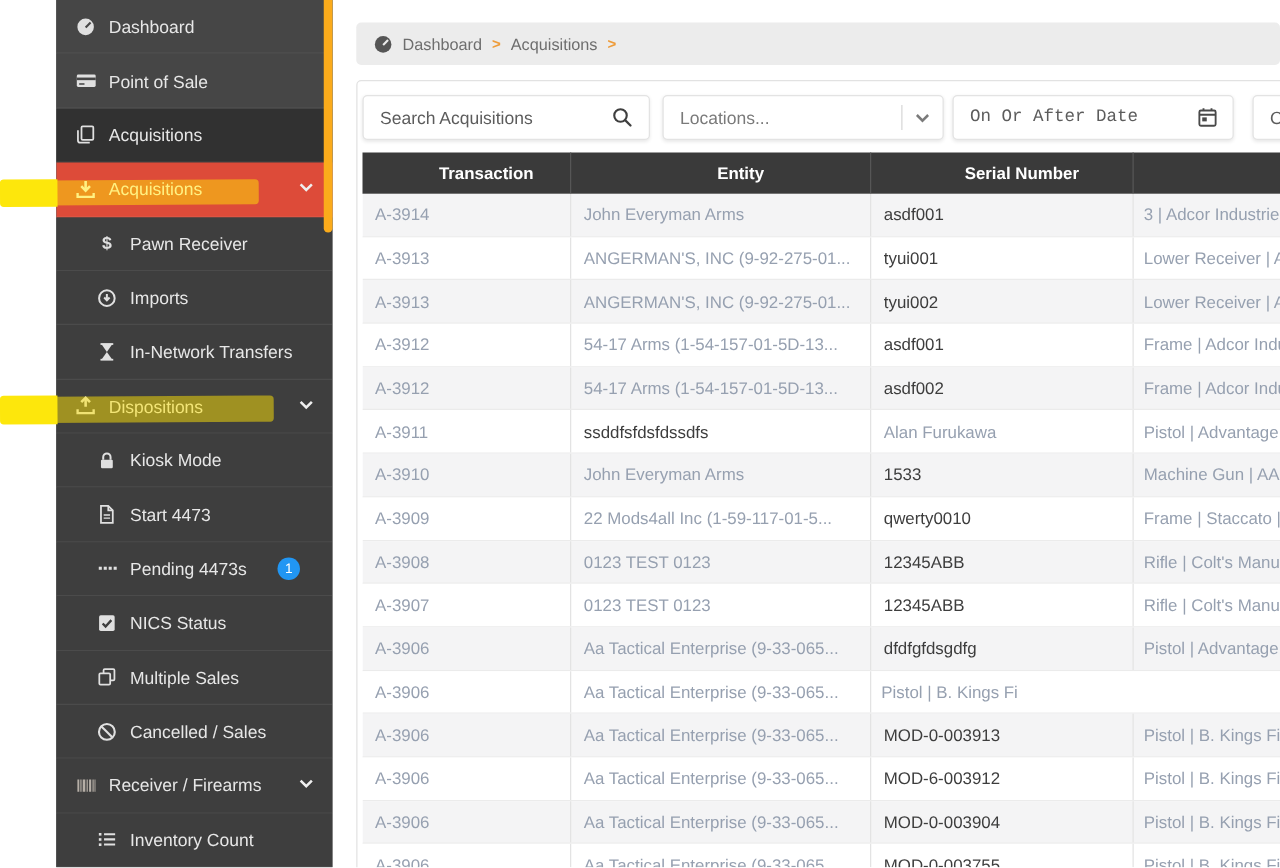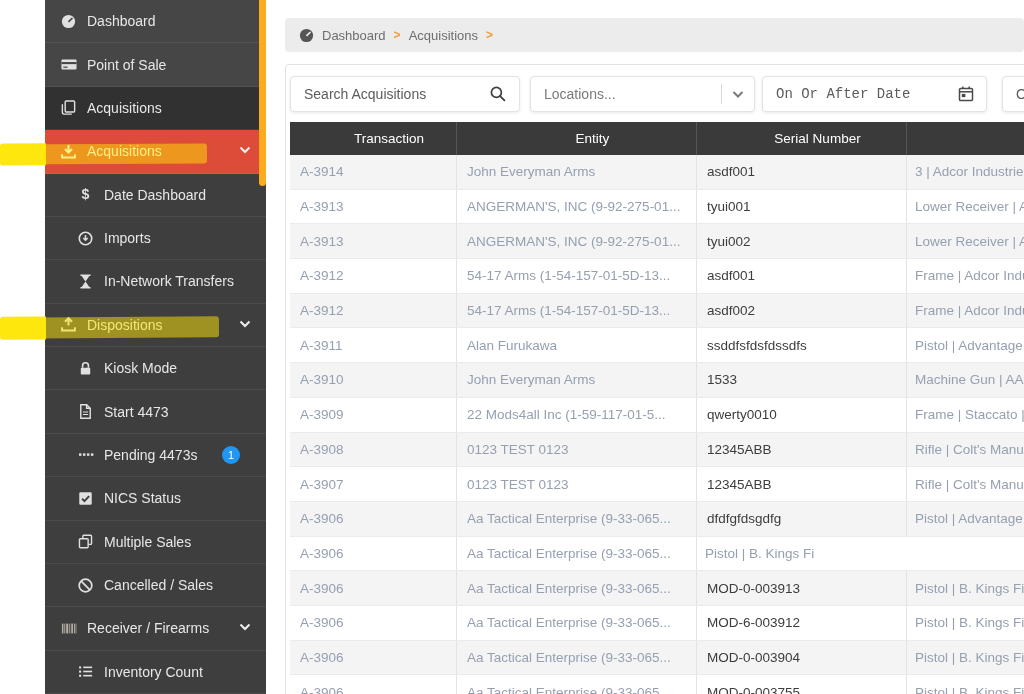--- a/index.html
+++ b/index.html
@@ -65,21 +65,21 @@
   .box-locations .divider { margin-left:auto; width:1px; height:20px; background:#d7d7d7; }
   .box-locations .f-icon { margin:0 8px; }
   .box-date { left:762px; width:225px;font-family:Liberation Mono, monospace; }
   .box-date .f-icon { margin-right:11px; }
   .box-partial { left:1002px; width:60px; padding-left:13px; }
   .f-icon { display:inline-flex; }
 
   
   .thead { position:absolute; left:290px; top:122px; width:760px; height:33px;
     display:grid; grid-template-columns:167px 240px 210px 143px; background:#3a3a3a; }
-  .th { color:#fff; font-size:13.5px; font-weight:400; display:flex; align-items:center;
+  .th { color:#fff; font-size:13.5px; font-weight:700; display:flex; align-items:center;
     justify-content:center; border-right:1px solid #565656; cursor:pointer;padding-left:32px; }
   .th:last-child { border-right:none; }
   .tbody { position:absolute; left:290px; top:155px; width:760px; height:539px; overflow:hidden; }
   .trow { display:grid; grid-template-columns:167px 240px 210px 143px; height:34.7px;
     background:#fff; border-bottom:1px solid #ebebeb; }
   .trow.odd { background:#f4f4f5; }
   .td { font-size:13.5px; display:flex; align-items:center; padding:0 10px;
     white-space:nowrap; overflow:hidden; border-right:1px solid #e3e3e3; }
   .td:last-child { border-right:none; padding-left:8px; }
   .td.link { color:#96a0b0; cursor:pointer; }
@@ -131,21 +131,21 @@
         <span class="s-chev"><svg width="16" height="16" viewBox="0 0 16 16">
             <path d="M3.5 6l4.5 4.5L12.5 6" fill="none" stroke="currentColor" stroke-width="2"></path>
           </svg></span>
       </div>
       <div class="side-item sub">
         <span class="s-icon">
           <svg width="17" height="17" viewBox="0 0 18 18">
             <text x="9" y="13.8" text-anchor="middle" font-size="15" font-weight="bold" fill="currentColor" font-family="Liberation Sans, sans-serif">$</text>
           </svg>
         </span>
-        <span class="s-label">Date Dashboard</span>
+        <span class="s-label">Pawn Receiver</span>
       </div>
       <div class="side-item sub">
         <span class="s-icon">
           <svg width="17" height="17" viewBox="0 0 18 18">
             <circle cx="9" cy="9" r="6.6" fill="none" stroke="currentColor" stroke-width="1.7"></circle>
             <path d="M9 5.4v4.8" stroke="currentColor" stroke-width="1.7"></path>
             <path d="M6.7 8.5L9 10.8l2.3-2.3" fill="none" stroke="currentColor" stroke-width="1.7"></path>
           </svg>
         </span>
         <span class="s-label">Imports</span>
@@ -359,22 +359,22 @@
         <div class="td link">Frame | Adcor Indu</div>
       </div>
       <div class="trow odd">
         <div class="td link">A-3912</div>
         <div class="td link">54-17 Arms (1-54-157-01-5D-13...</div>
         <div class="td serial">asdf002</div>
         <div class="td link">Frame | Adcor Indu</div>
       </div>
       <div class="trow">
         <div class="td link">A-3911</div>
+        <div class="td serial">ssddfsfdsfdssdfs</div>
         <div class="td link">Alan Furukawa</div>
-        <div class="td serial">ssddfsfdsfdssdfs</div>
         <div class="td link">Pistol | Advantage</div>
       </div>
       <div class="trow odd">
         <div class="td link">A-3910</div>
         <div class="td link">John Everyman Arms</div>
         <div class="td serial">1533</div>
         <div class="td link">Machine Gun | AAC</div>
       </div>
       <div class="trow">
         <div class="td link">A-3909</div>

